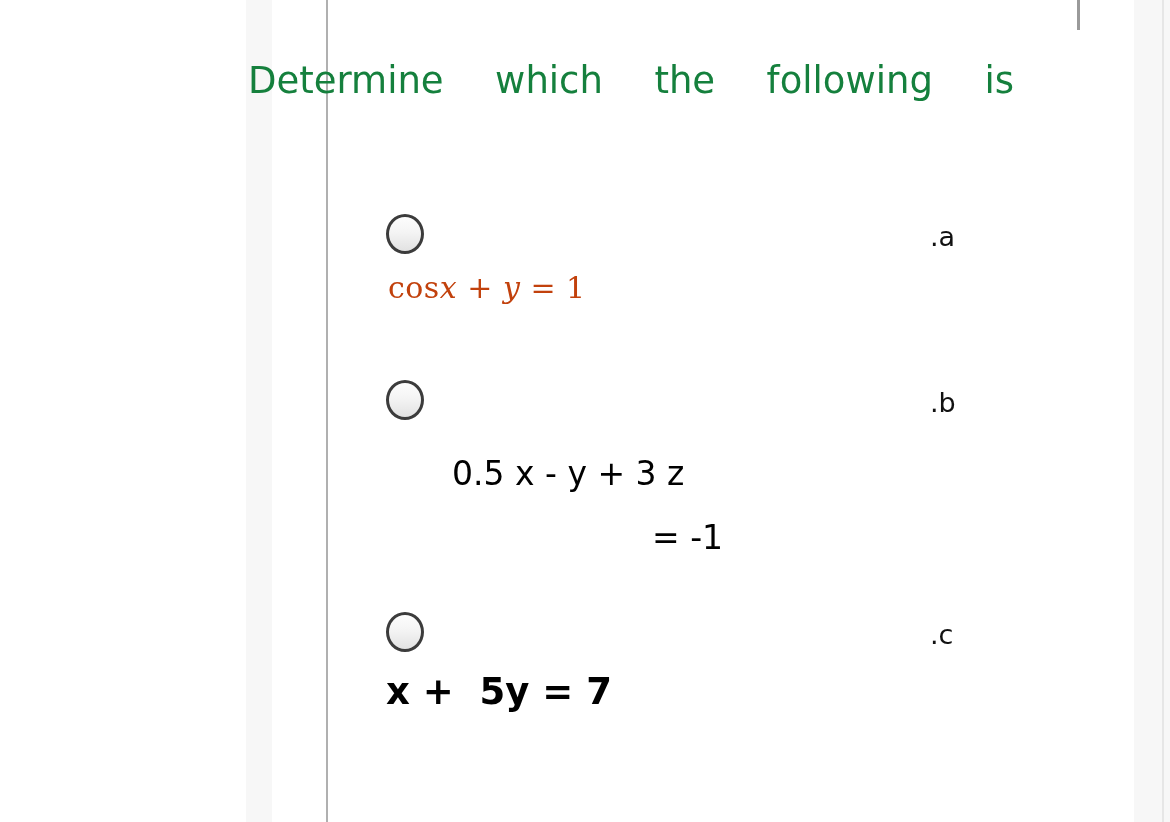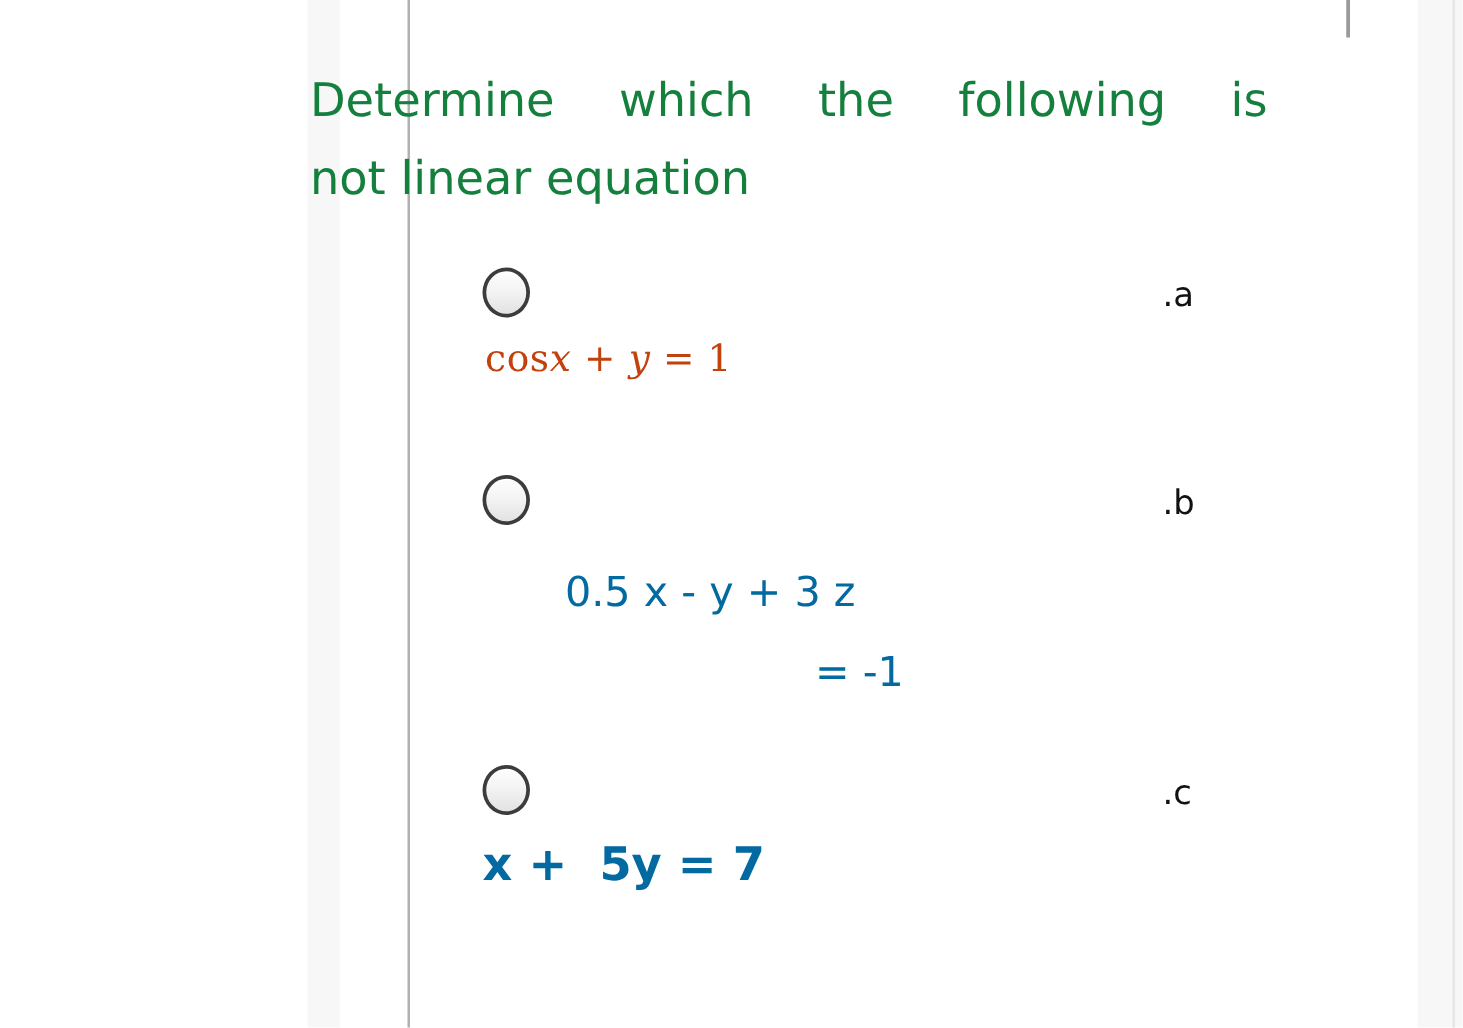--- a/index.html
+++ b/index.html
@@ -118,21 +118,21 @@
     text-align: left;
   }
 
   .equation {
     position: absolute;
     left: 0;
     top: 52px;
     width: 700px;
     font-size: 31px;
     line-height: 44px;
-    color: #0369a1;
+    color: #000000;
     white-space: pre;
   }
 
   
   .equation-math {
     left: 58px;
     font-family: "DejaVu Serif", serif;
     font-size: 30px;
     color: #c2410c;
     letter-spacing: 0.5px;
@@ -168,21 +168,20 @@
 <div class="band-left"></div>
 <div class="band-right"></div>
 <div class="rule-right-edge"></div>
 <div class="rule-vertical"></div>
 <div class="caret-mark"></div>
 
 <div class="content">
 
   <div class="prompt">
     <span class="line1">Determine which the following is</span>
-    <span class="line2">not linear equation</span>
   </div>
 
   <div class="option option-a">
     <div class="radio"></div>
     <div class="opt-letter">.a</div>
     <div class="equation equation-math"><span>cos</span><span class="var">x</span><span> + </span><span class="var">y</span><span> = 1</span></div>
   </div>
 
   <div class="option option-b">
     <div class="radio"></div>

